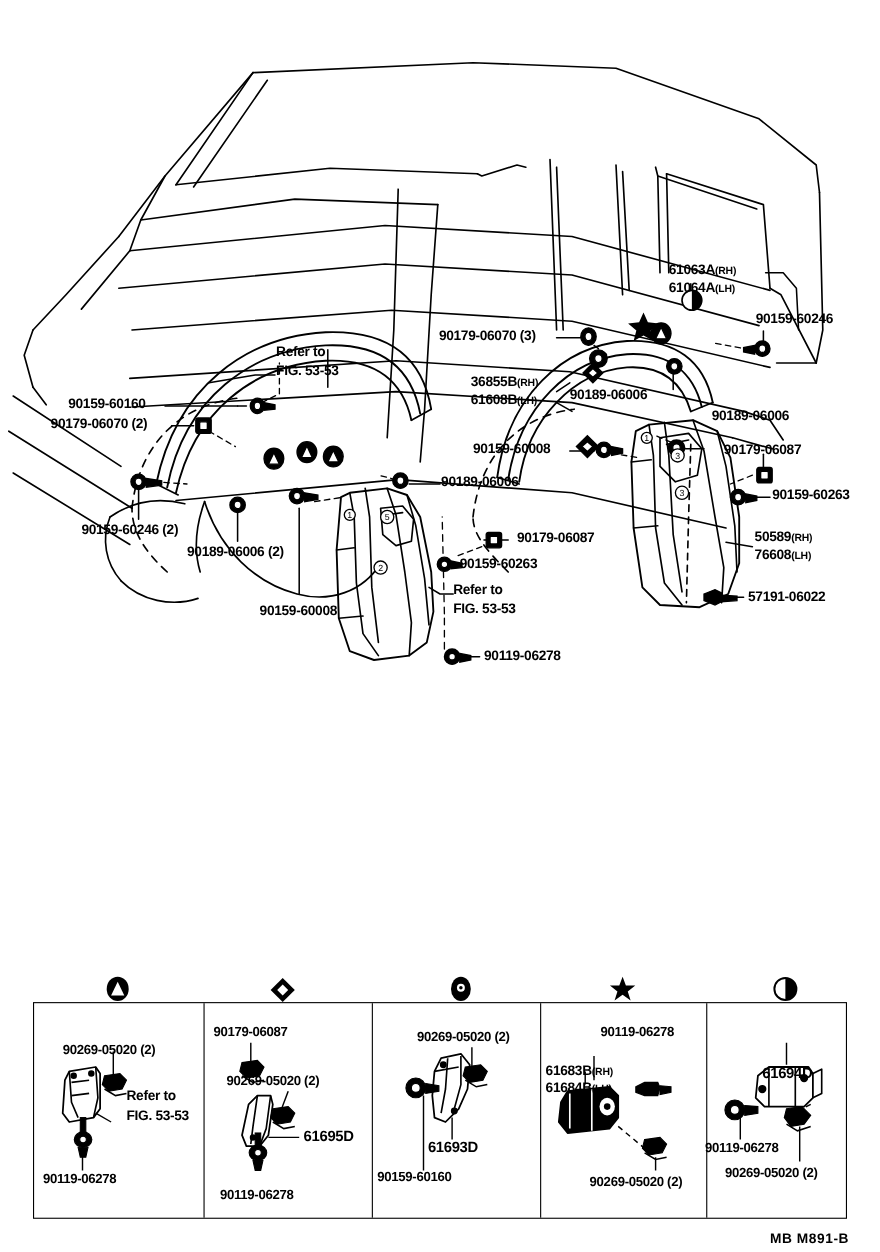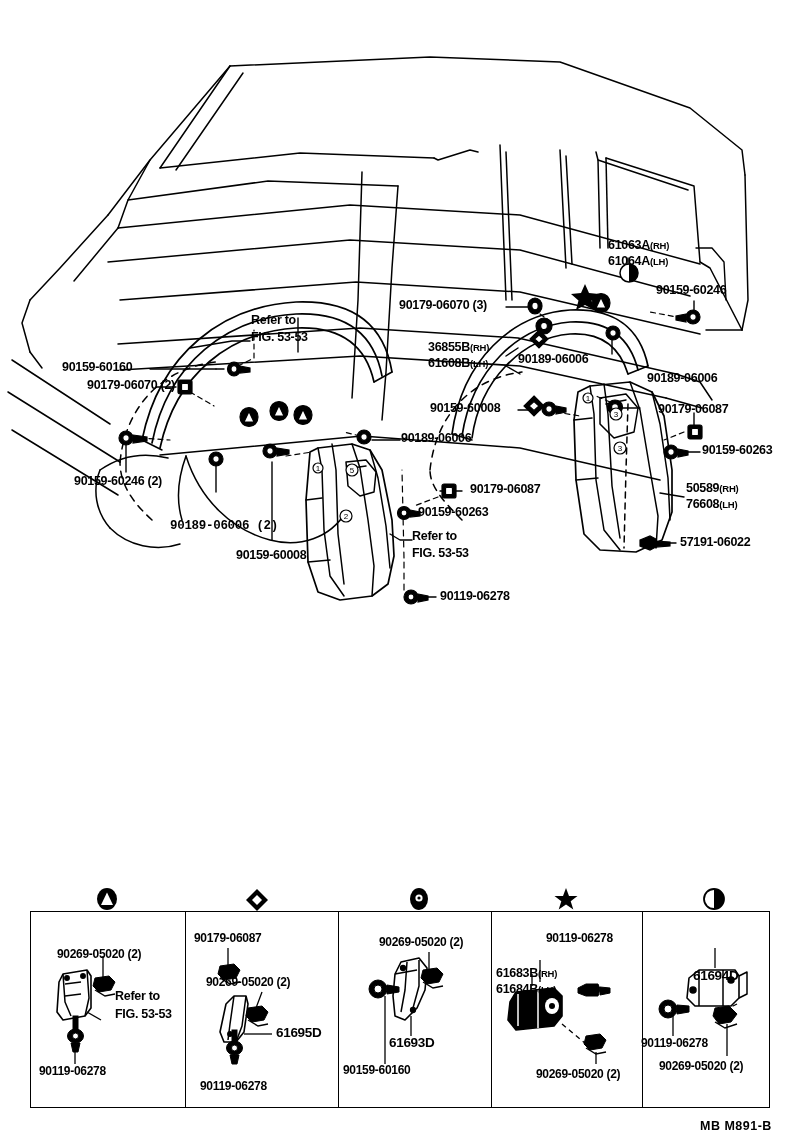--- a/index.html
+++ b/index.html
@@ -356,23 +356,23 @@
         <text x="616" y="417" text-anchor="middle">3</text>
         <circle cx="620" cy="448" r="6" fill="#fff" stroke="#000" stroke-width="1.2"></circle>
         <text x="620" y="451" text-anchor="middle">3</text>
         <circle cx="588" cy="398" r="5" fill="#fff" stroke="#000" stroke-width="1.2"></circle>
         <text x="588" y="401" text-anchor="middle">1</text>
       </g>
     </g>
   </svg>
 
   <div class="lbl" style="left:62px;top:361px;">90159-60160</div>
-  <div class="lbl" style="left:46px;top:379px;margin-left:41px;">90179-06070 (2)</div>
+  <div class="lbl" style="left:46px;top:379px;">90179-06070 (2)</div>
   <div class="lbl" style="left:74px;top:475px;">90159-60246 (2)</div>
-  <div class="lbl" style="left:170px;top:520px;font-family:Liberation Mono, monospace;">90189-06006 (2)</div>
+  <div class="lbl" style="left:170px;top:495px;">90189-06006 (2)</div>
   <div class="lbl" style="left:236px;top:549px;">90159-60008</div>
 
   <div class="lbl" style="left:251px;top:314px;">Refer to</div>
   <div class="lbl" style="left:251px;top:331px;">FIG. 53-53</div>
 
   <div class="lbl" style="left:412px;top:530px;">Refer to</div>
   <div class="lbl" style="left:412px;top:547px;">FIG. 53-53</div>
 
   <div class="lbl" style="left:399px;top:299px;">90179-06070 (3)</div>
 
@@ -383,21 +383,21 @@
     <span>61608B</span><span class="sfx">(LH)</span>
   </div>
 
   <div class="lbl two" style="left:608px;top:238px;">
     <span>61063A</span><span class="sfx">(RH)</span>
   </div>
   <div class="lbl two" style="left:608px;top:254px;">
     <span>61064A</span><span class="sfx">(LH)</span>
   </div>
 
-  <div class="lbl" style="left:656px;top:284px;">90159-60246</div>
+  <div class="lbl" style="left:687px;top:284px;">90159-60246</div>
   <div class="lbl" style="left:518px;top:353px;">90189-06006</div>
   <div class="lbl" style="left:647px;top:372px;">90189-06006</div>
   <div class="lbl" style="left:401px;top:432px;">90189-06006</div>
   <div class="lbl" style="left:430px;top:402px;">90159-60008</div>
 
   <div class="lbl" style="left:470px;top:483px;">90179-06087</div>
   <div class="lbl" style="left:418px;top:506px;">90159-60263</div>
 
   <div class="lbl" style="left:658px;top:403px;">90179-06087</div>
   <div class="lbl" style="left:702px;top:444px;">90159-60263</div>

